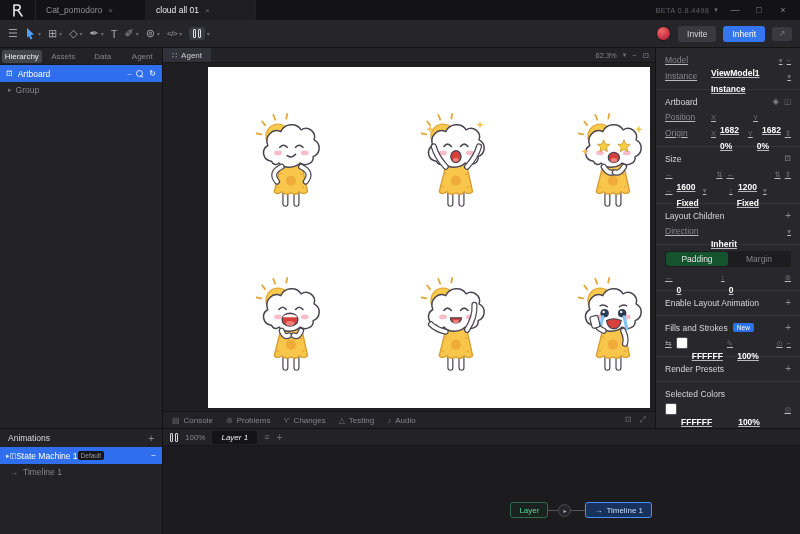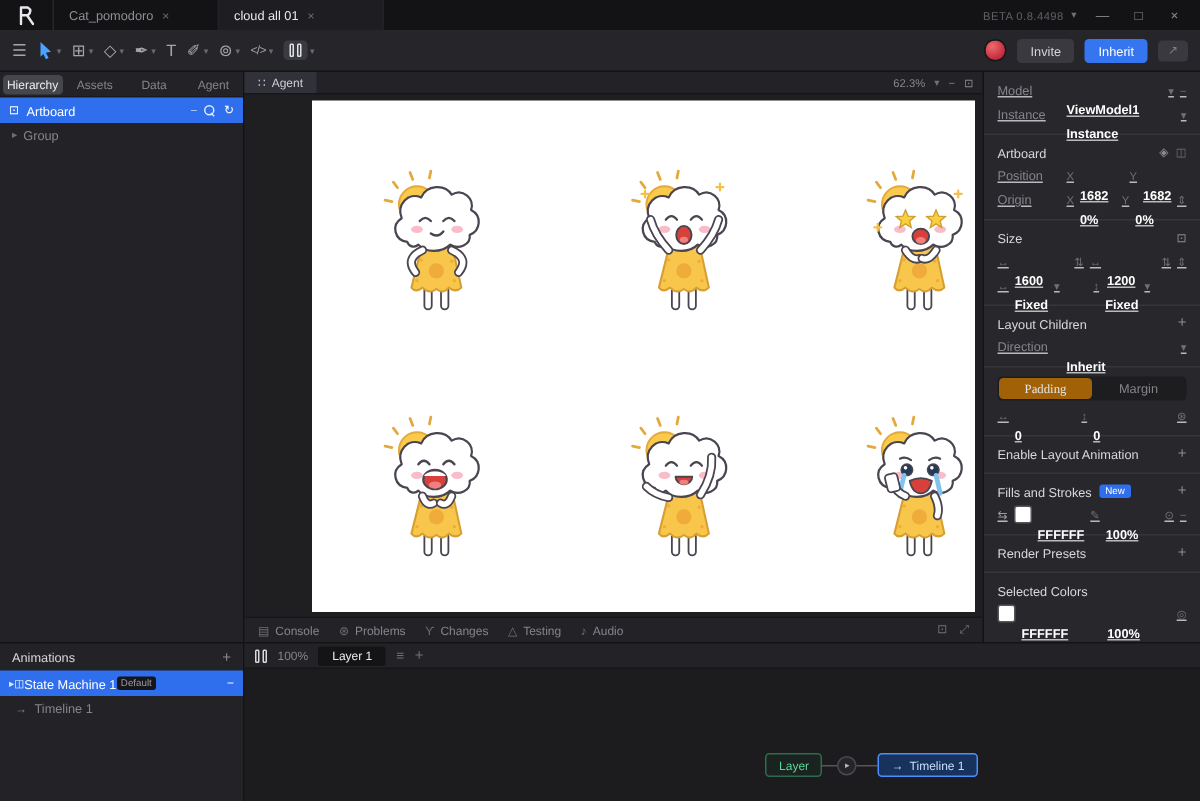--- a/index.html
+++ b/index.html
@@ -79,31 +79,31 @@
   .sec-head { display:flex; align-items:center; gap:5px; color:#d8d8dc; font-size:8.5px; height:15px; }
   .sec-head .plus { margin-left:auto; color:#8a8a90; font-size:10px; }
   .badge-new { background:#2f6fed; color:#fff; font-size:6.5px; border-radius:2px; padding:1px 4px; }
   .irow { display:flex; align-items:center; height:16px; gap:4px;text-decoration:underline; }
   .ilabel { width:42px; color:#84848b; flex:0 0 auto; }
   .val { color:#fff; font-weight:bold;margin-top:26px; }
   .dicon { color:#6f6f76; font-size:7.5px; }
   .fld { display:flex; align-items:center; gap:4px; width:46px; }
   .seg2 { display:flex; background:#1d1d20; border-radius:3px; padding:1px; margin:2px 0; }
   .seg2 > div { flex:1; text-align:center; padding:2px 0; color:#84848b; border-radius:3px; }
-  .seg2 > div.active { background:#a16207; color:#e4e4e8;font-family:Liberation Serif, serif; }
+  .seg2 > div.active { background:#14532d; color:#e4e4e8; }
   .swatch { width:12px; height:12px; background:#fff; border-radius:2px; border:1px solid #55555c; }
   .mixer { color:#9a9aa0; font-size:8px; }
 
   
   .timeline-area { height:106px; flex:0 0 auto; background:#1c1c1f; border-top:1px solid #131316; display:flex; flex-direction:column; position:relative; }
   .layer-strip { height:17px; background:#232327; display:flex; align-items:center; gap:7px; padding:0 7px; border-bottom:1px solid #161619; }
   .pause-ic { display:flex; gap:2px; }
   .pause-ic i { display:block; width:3px; height:9px; border:1px solid #d9d9de; border-radius:1px; }
   .layer-zoom { color:#84848b; font-size:8px; }
-  .layer-tab { background:#141417; color:#ededf1; font-size:8px; padding:2px 9px; border-radius:2px; }
+  .layer-tab { background:#141417; color:#ededf1; font-size:8px; padding:2px 9px; border-radius:2px;font-style:italic; }
   .graph { flex:1; position:relative; }
   .graph-flow { position:absolute; right:148px; bottom:16px; display:flex; align-items:center; }
   .node { height:16px; border-radius:3px; display:flex; align-items:center; padding:0 8px; font-size:8px; white-space:nowrap; }
   .node.entry { color:#57d79a; border:1px solid #2e6b4f; background:#1a231f; }
   .node.tl { color:#c8defc; border:1.5px solid #4c8dff; background:#17325c; gap:4px; }
   .edge { width:10px; height:1px; background:#55555c; }
   .edge.w2 { width:14px; }
   .flow-dot { width:13px; height:13px; border-radius:50%; border:1px solid #4a4a52; background:#26262a; color:#b8b8c0; font-size:6px; display:flex; align-items:center; justify-content:center; }
 </style>
 </head>

